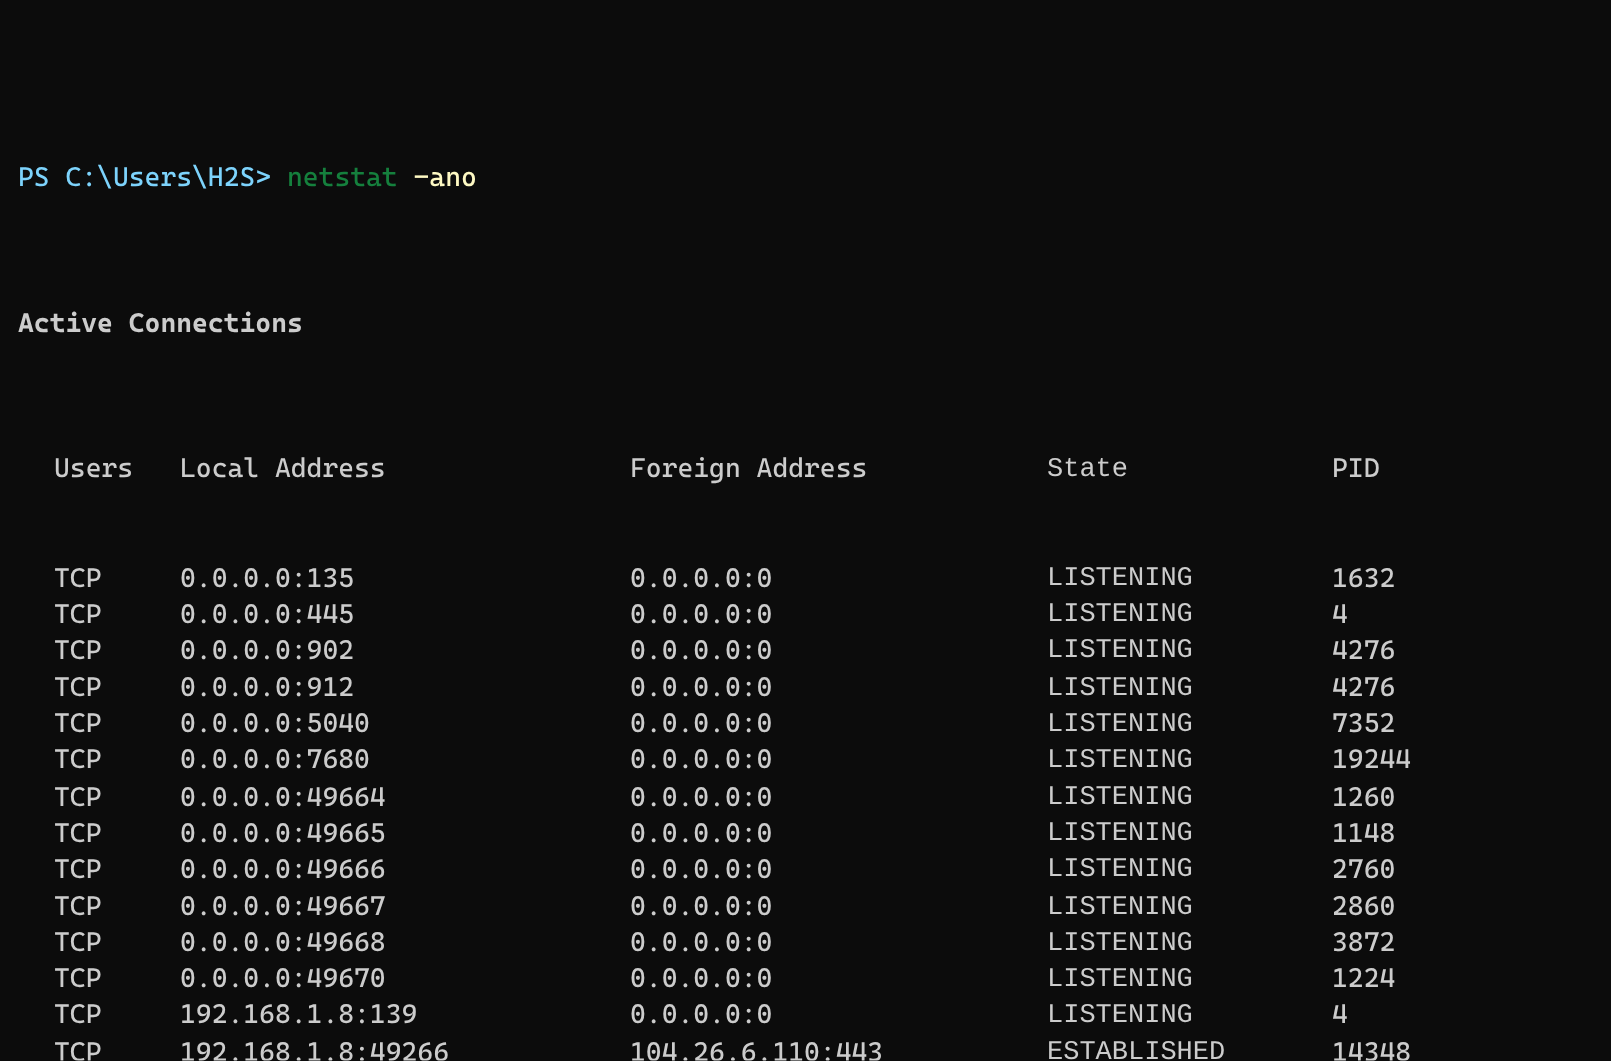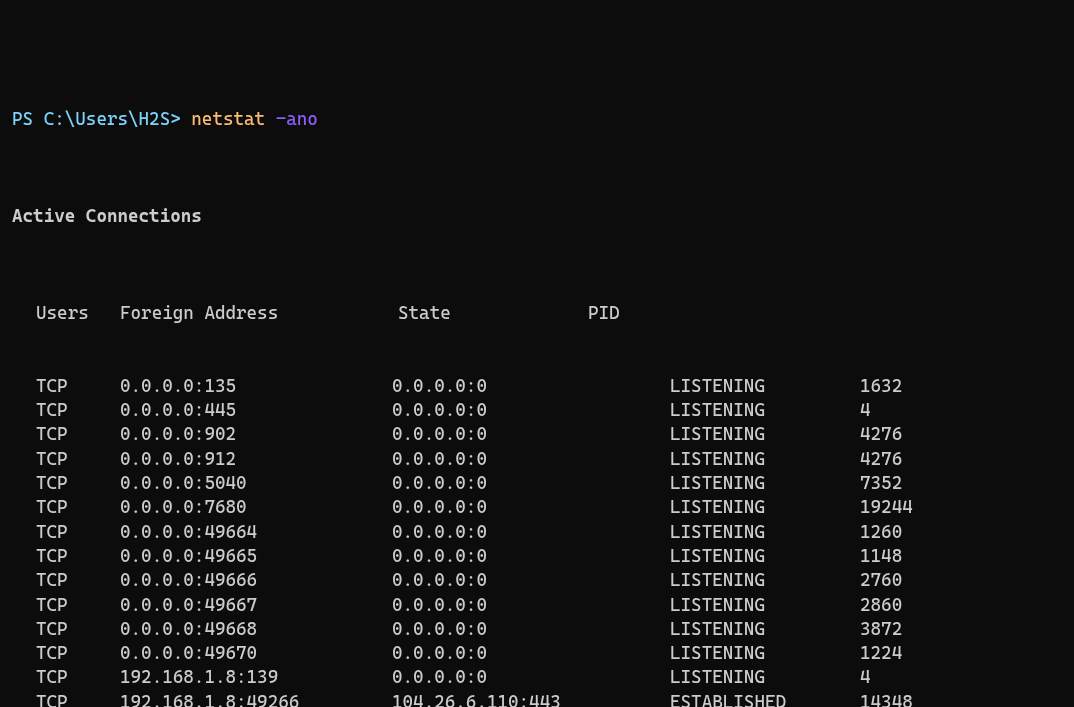--- a/index.html
+++ b/index.html
@@ -19,64 +19,66 @@
       overflow: hidden;
       white-space: pre;
     }
     .prompt-line {
       margin-bottom: 24px;
     }
     .prompt-prefix {
       color: #7dd3fc;
     }
     .cmd-name {
-      color: #fdba74;
+      color: #15803d;
     }
     .cmd-args {
-      color: #8b5cf6;
+      color: #fef9c3;
     }
     .section-title {
       margin-bottom: 24px;
       font-weight: bold;
     }
     .row {
       margin-left: 24px;
       display: flex;
     }
     .col-proto {
       display: inline-block;
       width: 84px;
     }
     .col-local {
       display: inline-block;
       width: 272px;
     }
     .col-foreign {
       display: inline-block;
       width: 278px;
+      margin-left: 28px;
     }
     .col-state {
       display: inline-block;
       width: 190px;
+      font-family: Liberation Mono, monospace;
     }
     .col-pid {
       display: inline-block;
     }
     .header-row {
       margin-left: 24px;
       display: flex;
     }
   </style>
 </head>
 <body>
 
 
 
 <div class="prompt-line"><span class="prompt-prefix">PS C:\Users\H2S&gt; </span><span class="cmd-name">netstat</span><span class="cmd-args"> -ano</span></div>
 
 <div class="section-title">Active Connections</div>
 
-<div class="header-row"><span class="col-proto">Users</span><span class="col-foreign">Foreign Address</span><span class="col-state">State</span><span class="col-pid">PID</span></div>
+<div class="header-row"><span class="col-proto">Users</span><span class="col-local">Local Address</span><span class="col-foreign">Foreign Address</span><span class="col-state">State</span><span class="col-pid">PID</span></div>
 
 <div id="rows-container"><div class="row"><span class="col-proto">TCP</span><span class="col-local">0.0.0.0:135</span><span class="col-foreign">0.0.0.0:0</span><span class="col-state">LISTENING</span><span class="col-pid">1632</span></div><div class="row"><span class="col-proto">TCP</span><span class="col-local">0.0.0.0:445</span><span class="col-foreign">0.0.0.0:0</span><span class="col-state">LISTENING</span><span class="col-pid">4</span></div><div class="row"><span class="col-proto">TCP</span><span class="col-local">0.0.0.0:902</span><span class="col-foreign">0.0.0.0:0</span><span class="col-state">LISTENING</span><span class="col-pid">4276</span></div><div class="row"><span class="col-proto">TCP</span><span class="col-local">0.0.0.0:912</span><span class="col-foreign">0.0.0.0:0</span><span class="col-state">LISTENING</span><span class="col-pid">4276</span></div><div class="row"><span class="col-proto">TCP</span><span class="col-local">0.0.0.0:5040</span><span class="col-foreign">0.0.0.0:0</span><span class="col-state">LISTENING</span><span class="col-pid">7352</span></div><div class="row"><span class="col-proto">TCP</span><span class="col-local">0.0.0.0:7680</span><span class="col-foreign">0.0.0.0:0</span><span class="col-state">LISTENING</span><span class="col-pid">19244</span></div><div class="row"><span class="col-proto">TCP</span><span class="col-local">0.0.0.0:49664</span><span class="col-foreign">0.0.0.0:0</span><span class="col-state">LISTENING</span><span class="col-pid">1260</span></div><div class="row"><span class="col-proto">TCP</span><span class="col-local">0.0.0.0:49665</span><span class="col-foreign">0.0.0.0:0</span><span class="col-state">LISTENING</span><span class="col-pid">1148</span></div><div class="row"><span class="col-proto">TCP</span><span class="col-local">0.0.0.0:49666</span><span class="col-foreign">0.0.0.0:0</span><span class="col-state">LISTENING</span><span class="col-pid">2760</span></div><div class="row"><span class="col-proto">TCP</span><span class="col-local">0.0.0.0:49667</span><span class="col-foreign">0.0.0.0:0</span><span class="col-state">LISTENING</span><span class="col-pid">2860</span></div><div class="row"><span class="col-proto">TCP</span><span class="col-local">0.0.0.0:49668</span><span class="col-foreign">0.0.0.0:0</span><span class="col-state">LISTENING</span><span class="col-pid">3872</span></div><div class="row"><span class="col-proto">TCP</span><span class="col-local">0.0.0.0:49670</span><span class="col-foreign">0.0.0.0:0</span><span class="col-state">LISTENING</span><span class="col-pid">1224</span></div><div class="row"><span class="col-proto">TCP</span><span class="col-local">192.168.1.8:139</span><span class="col-foreign">0.0.0.0:0</span><span class="col-state">LISTENING</span><span class="col-pid">4</span></div><div class="row"><span class="col-proto">TCP</span><span class="col-local">192.168.1.8:49266</span><span class="col-foreign">104.26.6.110:443</span><span class="col-state">ESTABLISHED</span><span class="col-pid">14348</span></div></div>
 
 
 
 
 </body></html>

